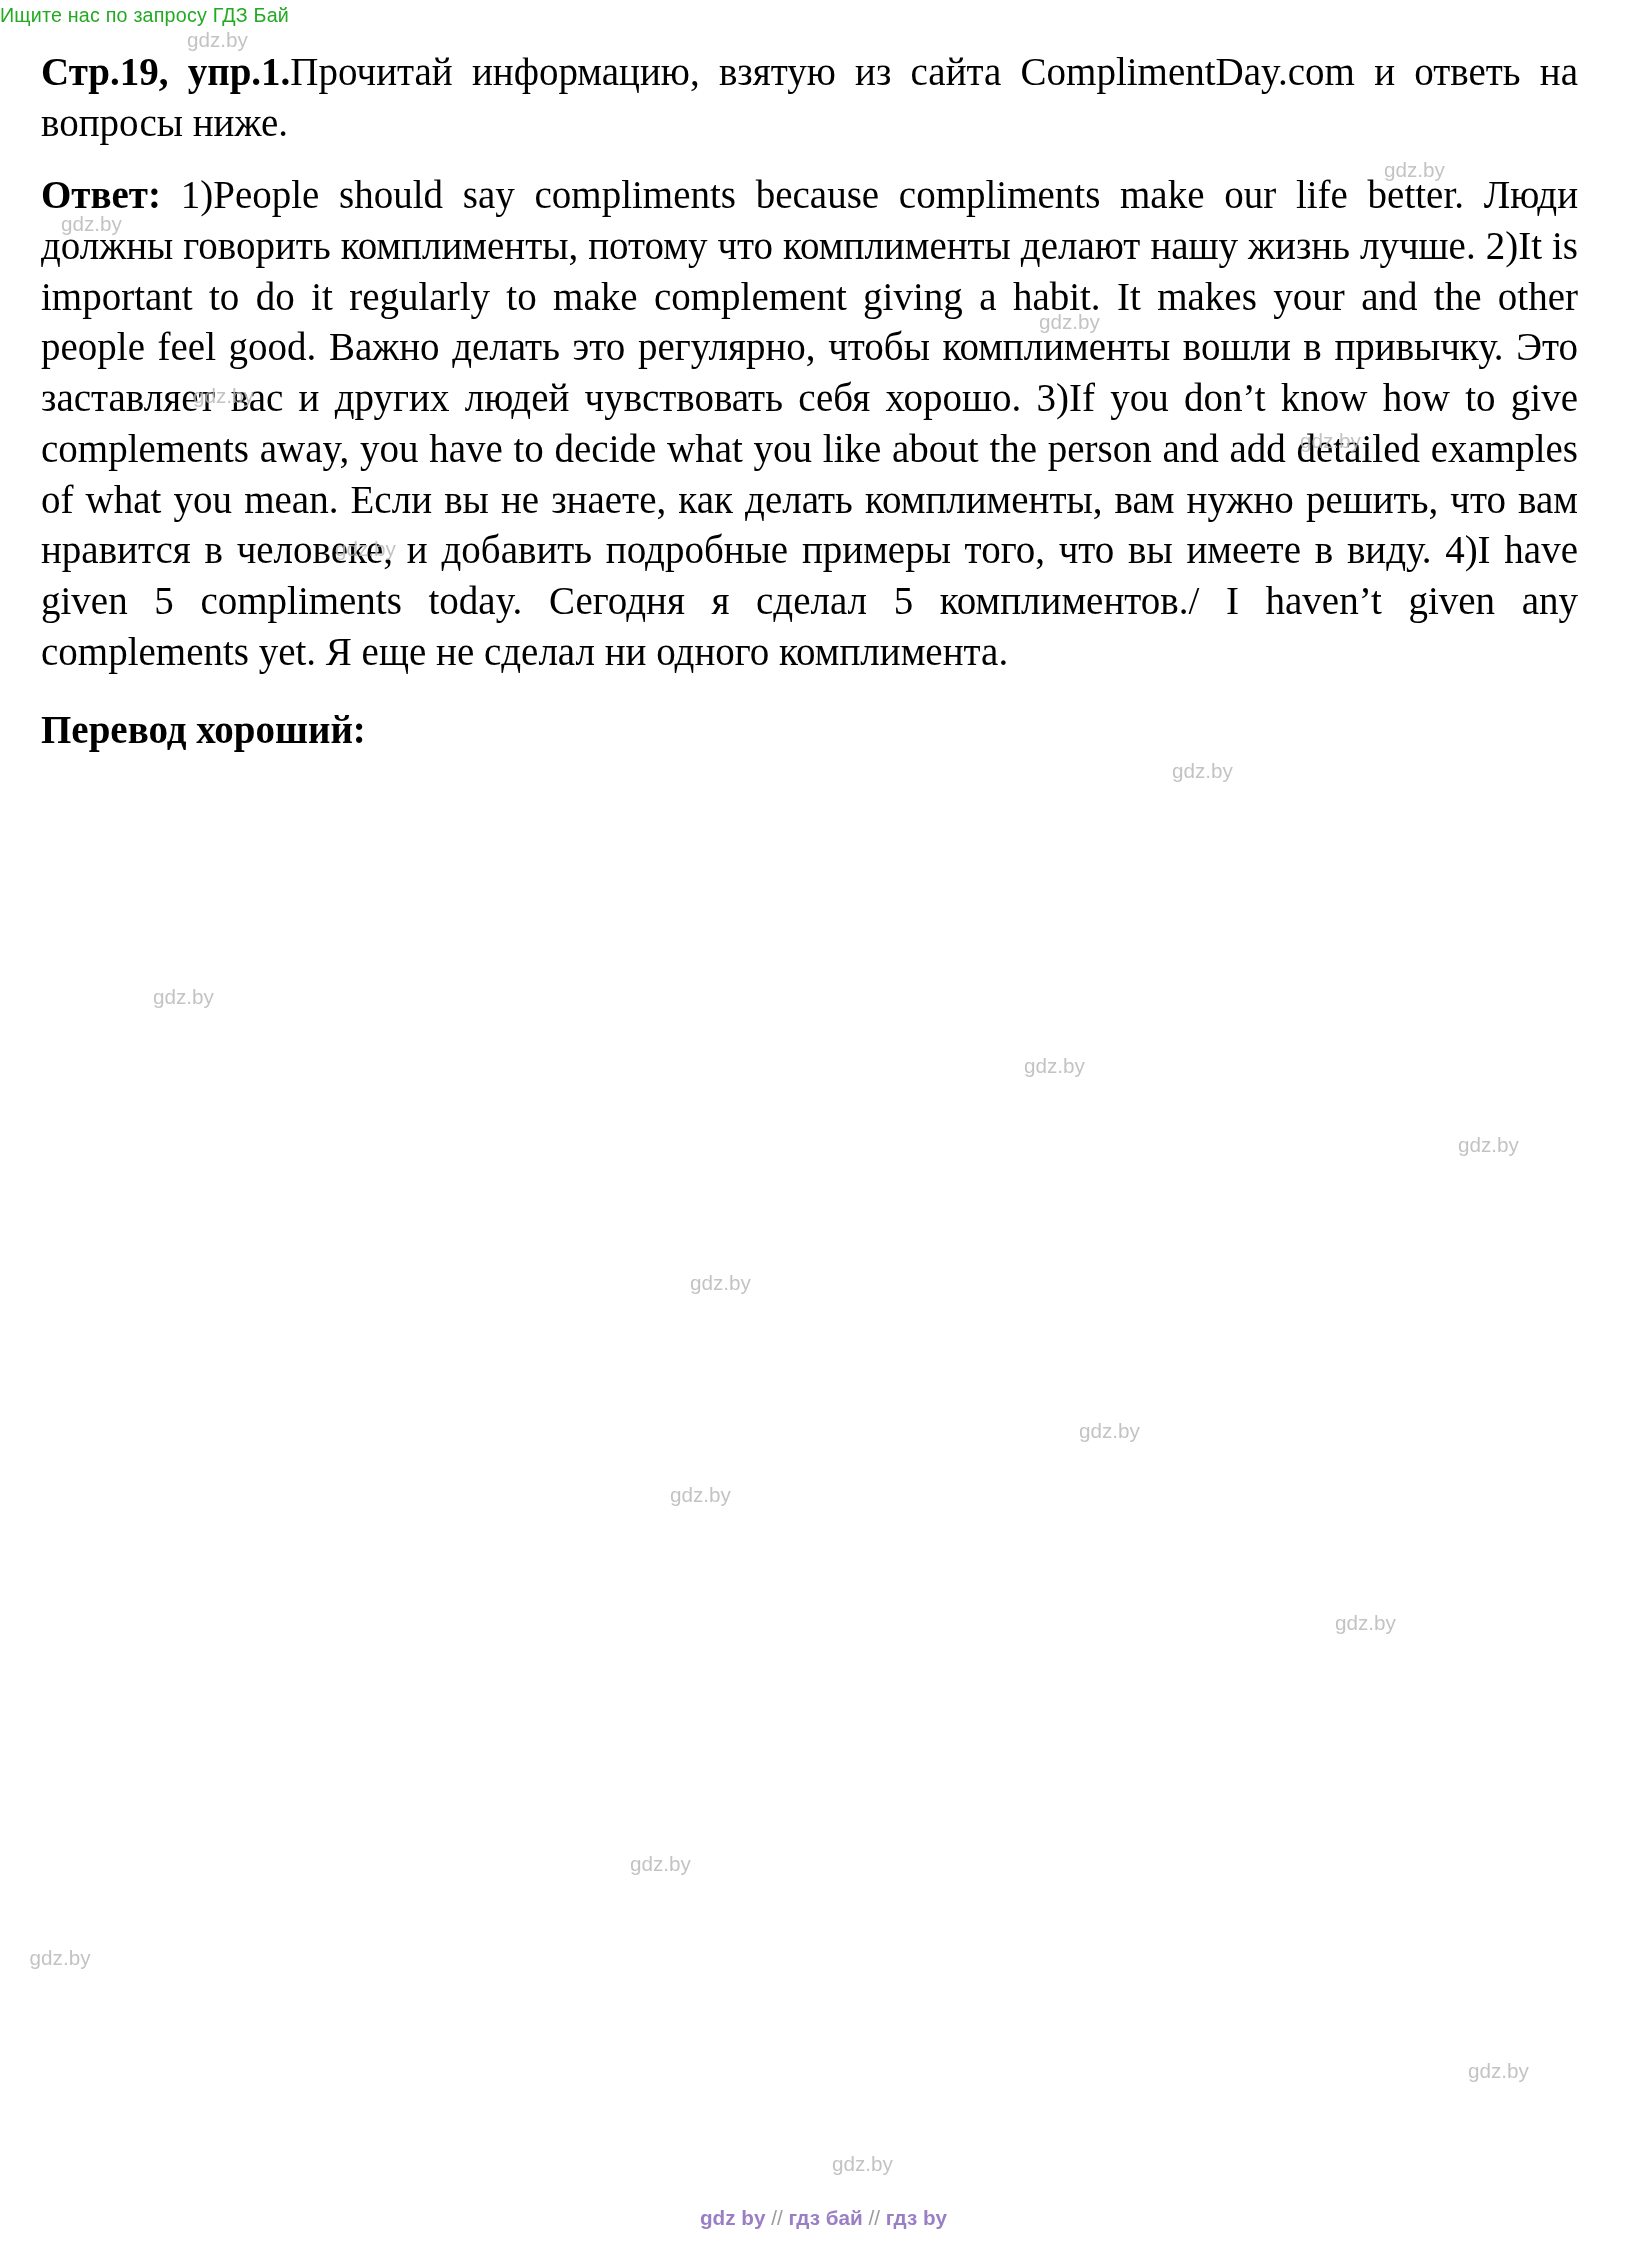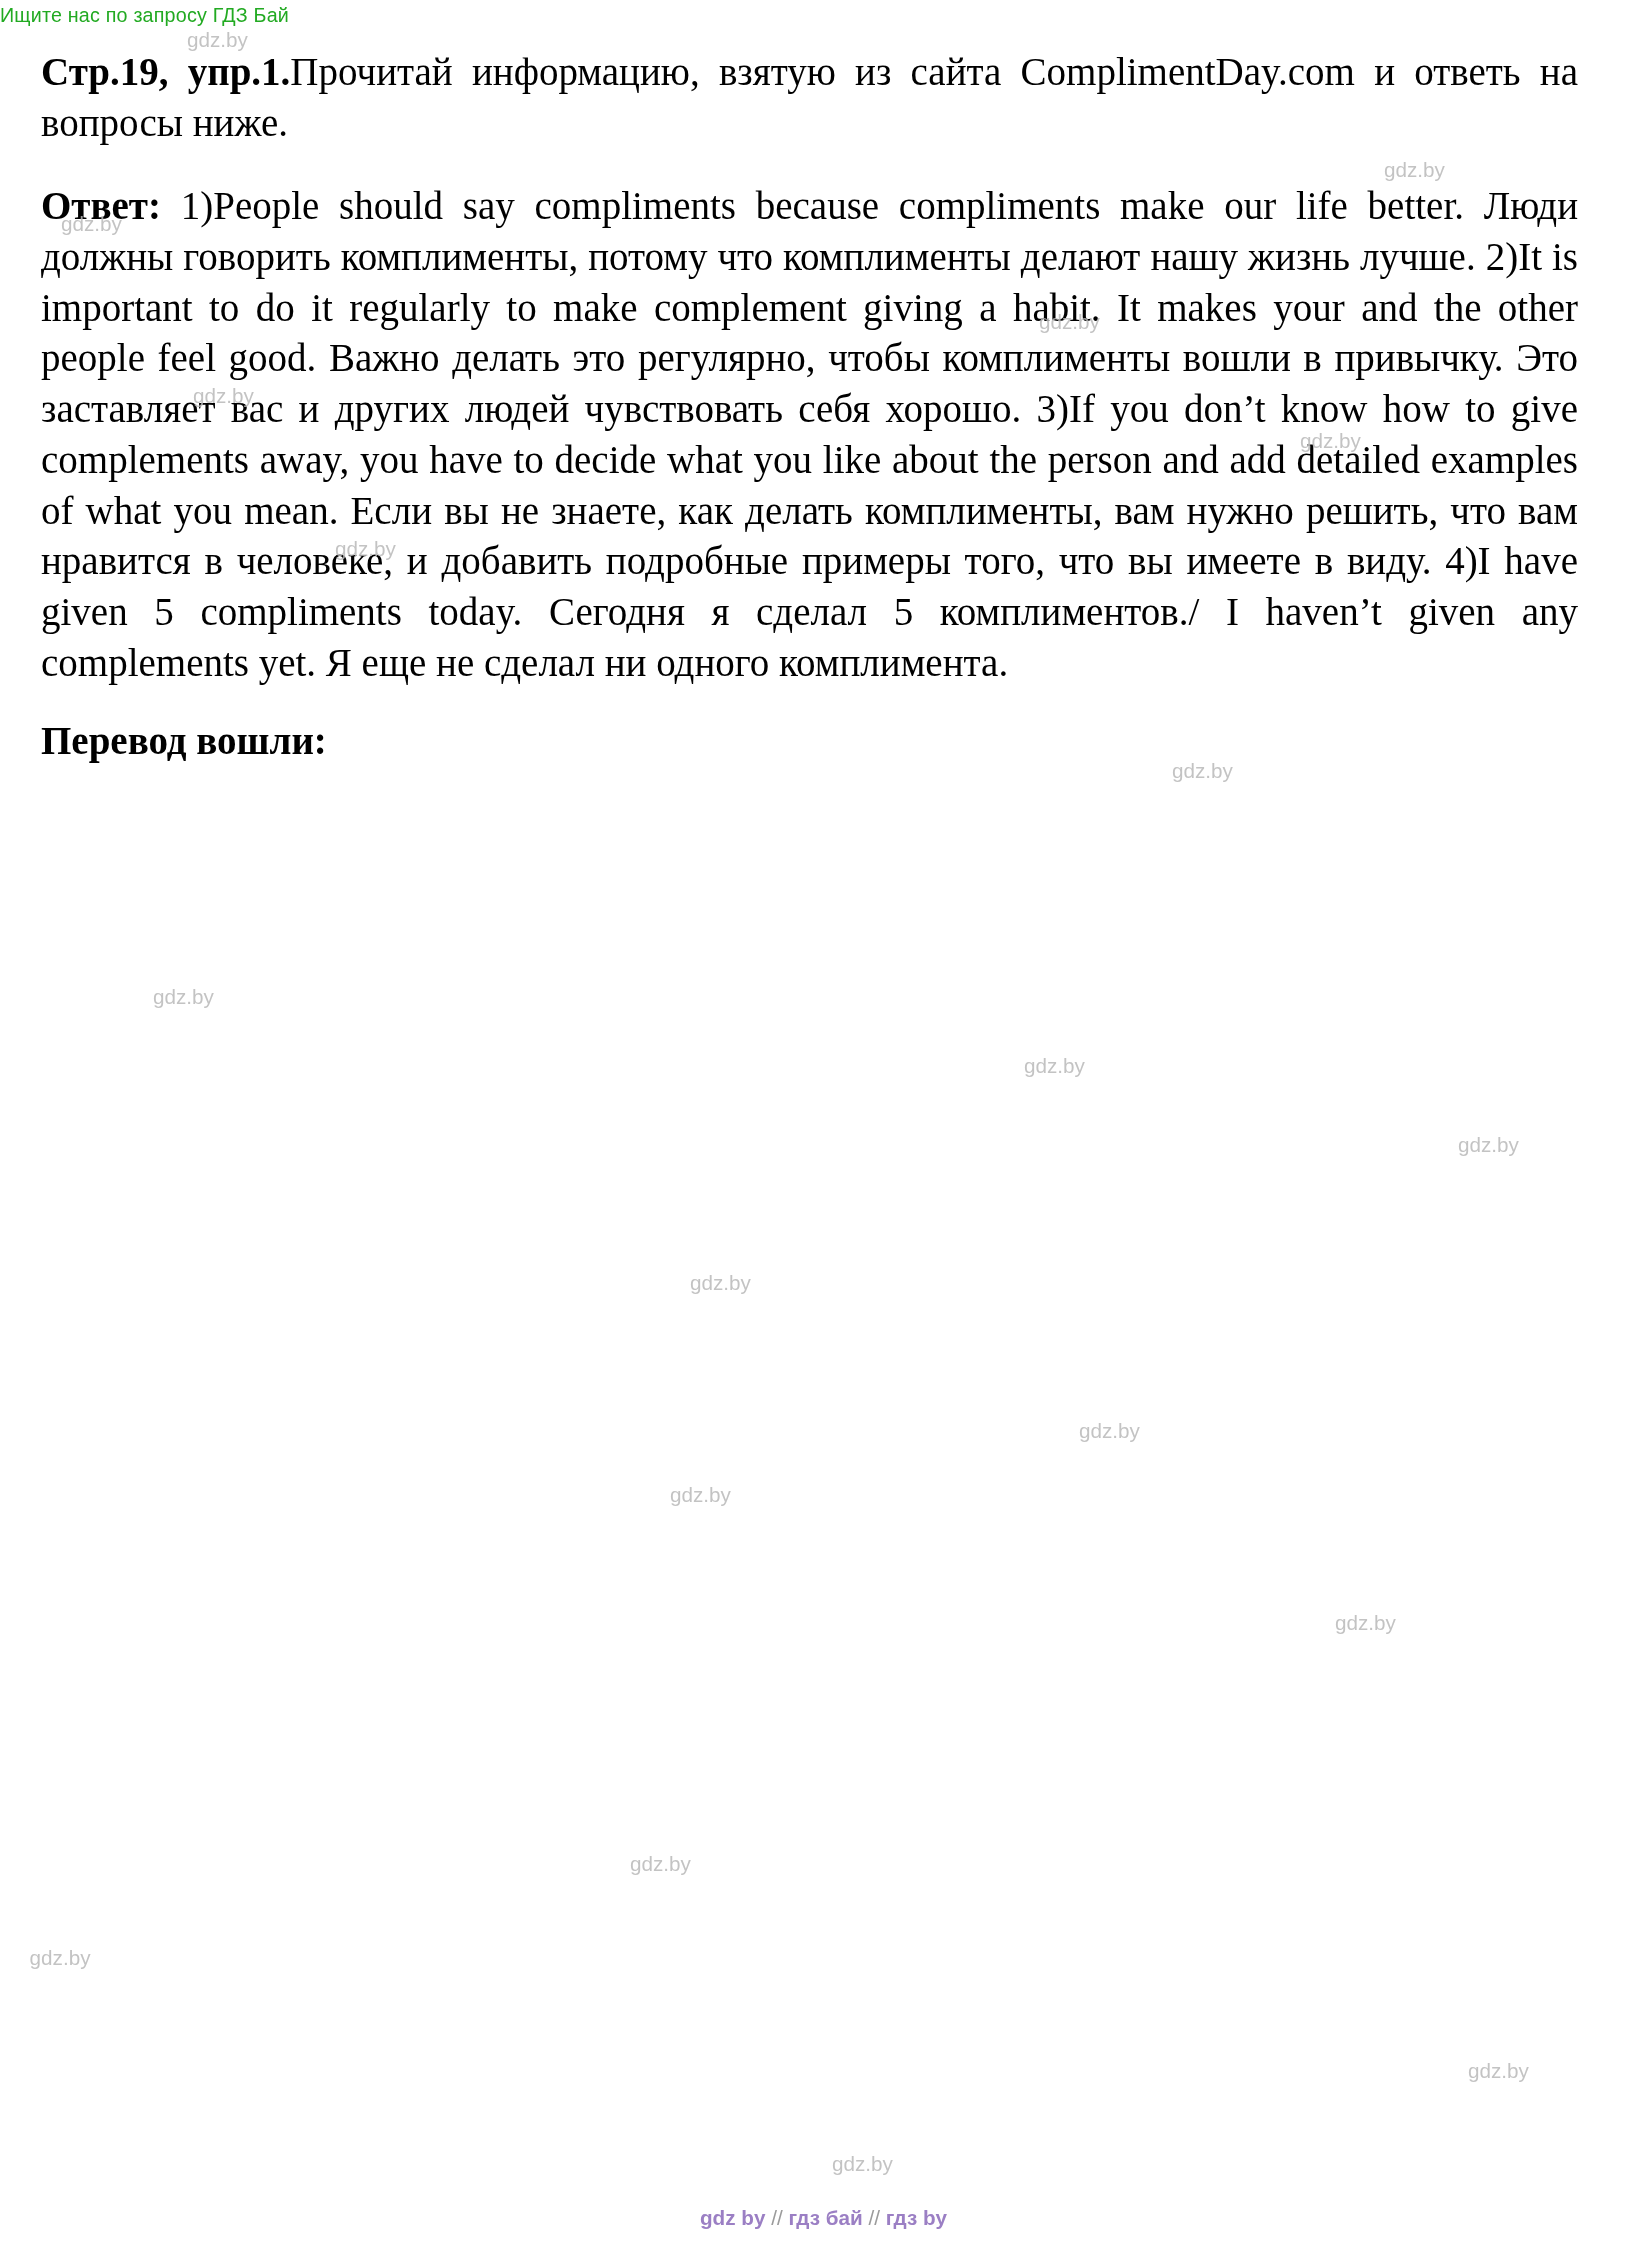--- a/index.html
+++ b/index.html
@@ -38,21 +38,21 @@
     width: 1537px;
   }
   p {
     margin: 0 0 5.9px 0;
     font-size: 39px;
     line-height: 1.3;
     text-align: justify;
     text-justify: inter-word;
   }
   .task {
-    margin-bottom: 33px;
+    margin-bottom: 22px;
   }
   .bold {
     font-weight: bold;
   }
   .answer-block {
     margin-bottom: 28px;
   }
   .heading {
     font-weight: bold;
     font-size: 39px;
@@ -95,21 +95,21 @@
 <div class="page">
 
   <div class="top-banner">Ищите нас по запросу ГДЗ Бай</div>
 
   <div class="content">
 
     <p class="task"><span class="bold">Стр.19, упр.1.</span><span>Прочитай информацию, взятую из сайта ComplimentDay.com и ответь на вопросы ниже.</span></p>
 
     <p class="answer-block"><span class="bold">Ответ:</span> <span>1)People should say compliments because compliments make our life better. Люди должны говорить комплименты, потому что комплименты делают нашу жизнь лучше. 2)It is important to do it regularly to make complement giving a habit. It makes your and the other people feel good. Важно делать это регулярно, чтобы комплименты вошли в привычку. Это заставляет вас и других людей чувствовать себя хорошо. 3)If you don’t know how to give complements away, you have to decide  what you like about the person and add detailed examples of what you mean. Если вы не знаете, как делать комплименты, вам нужно решить, что вам нравится в человеке, и добавить подробные примеры того, что вы имеете в виду. 4)I have given 5 compliments today. Сегодня я сделал 5 комплиментов./ I haven’t given any complements yet. Я еще не сделал ни одного комплимента.</span></p>
 
-    <p class="heading">Перевод вошли:</p>
+    <p class="heading">Перевод хороший:</p>
 
 
   </div>
 
   <div id="watermark-layer">
       <div class="wm" style="left: 187px; top: 27.6px;">gdz.by</div>
       <div class="wm" style="left: 1384px; top: 158px;">gdz.by</div>
       <div class="wm" style="left: 61px; top: 212px;">gdz.by</div>
       <div class="wm" style="left: 1039px; top: 310px;">gdz.by</div>
       <div class="wm" style="left: 193px; top: 384px;">gdz.by</div>

